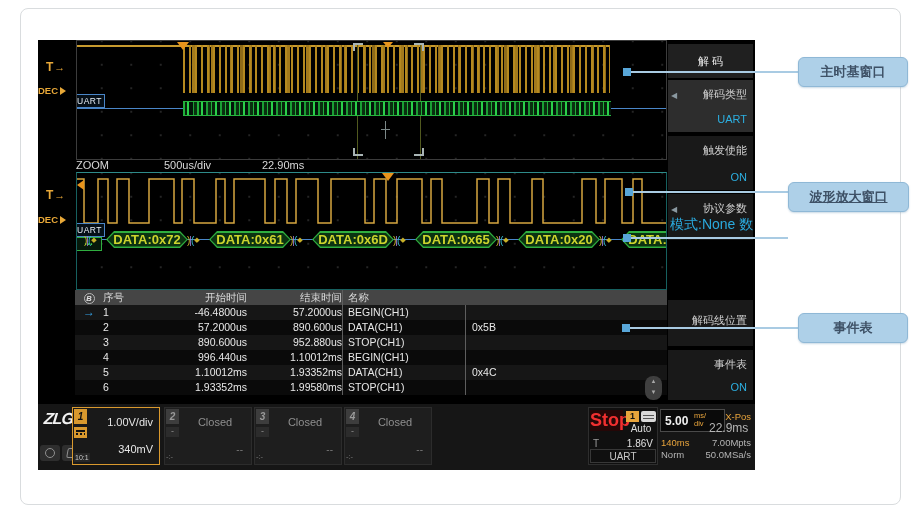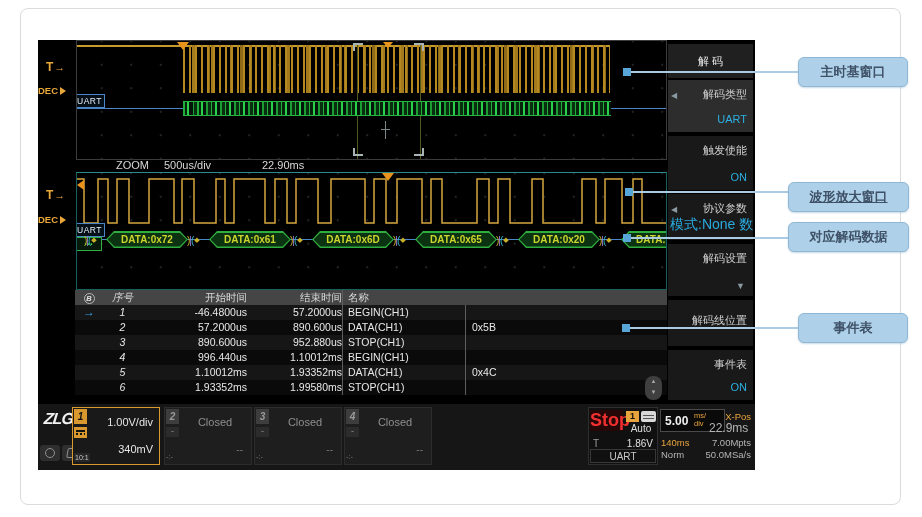--- a/index.html
+++ b/index.html
@@ -57,28 +57,28 @@
            color:#3fd44f;font-size:10px;font-weight:bold;text-align:center;line-height:8px;}
   .dkgrp{top:60px;height:14px;display:flex;align-items:center;font-size:10px;letter-spacing:-1px;white-space:nowrap;}
   .dkgrp .cp{color:#c8b028;position:static;}
   .dkgrp .pt{color:#9f7fd8;position:static;}
   .dkgrp .ob{color:#35b8c8;position:static;}
   .dkgrp .dm{color:#c8b028;position:static;font-size:7px;margin-left:1px;}
   .hex{top:58px;width:82px;height:17px;background:#2fae3f;
        clip-path:polygon(8px 0,calc(100% - 8px) 0,100% 50%,calc(100% - 8px) 100%,8px 100%,0 50%);}
   .hexin{inset:1.5px;background:#0b3311;
        clip-path:polygon(7px 0,calc(100% - 7px) 0,100% 50%,calc(100% - 7px) 100%,7px 100%,0 50%);
-       color:#ccd42e;font-size:10px;font-weight:bold;text-align:center;line-height:14px;}
+       color:#ccd42e;font-size:13px;font-weight:bold;text-align:center;line-height:14px;}
 
   
   .etable{left:37px;top:250px;width:592px;height:106px;font-size:10.5px;color:#e8e8e8;}
   .trow{left:0;width:592px;height:15px;display:flex;position:absolute;}
   .trow>span{position:static;display:block;line-height:15px;white-space:nowrap;overflow:hidden;}
   .c0{width:28px;text-align:center;}
-  .c1{width:39px;text-align:center;font-style:italic;}
+  .c1{width:39px;text-align:left;}
   .c2{width:105px;text-align:right;}
   .c3{width:95px;text-align:right;}
   .c4{width:123px;padding-left:5px;border-left:1px solid #5e5e5e;}
   .c5{flex:1;padding-left:6px;border-left:1px solid #5e5e5e;}
   .thead{background:#454545;color:#d8d8d8;}
   .rowa{background:#161616;}
   .rowb{background:#0a0a0a;}
   .selarrow{color:#35a3e8;font-weight:bold;font-size:12px;}
   .busicon{position:static;display:inline-block;width:11px;height:11px;border:1px solid #b8b8b8;border-radius:50%;
            font-size:7.5px;font-style:italic;font-weight:bold;line-height:10px;color:#e0e0e0;margin-top:1px;}
@@ -181,21 +181,21 @@
       <div class="brk" style="left:337px;top:2px;border-right-width:2px;border-top-width:2px;"></div>
       <div class="brk" style="left:276px;top:107px;border-left-width:2px;border-bottom-width:2px;"></div>
       <div class="brk" style="left:337px;top:107px;border-right-width:2px;border-bottom-width:2px;"></div>
       <div class="zr-center"></div>
       <div class="zr-cross"></div>
       <div class="bline"></div>
       <div class="dstrip"></div>
       <div class="uartbox" style="left:-3px;top:53px;">UART</div>
     </div>
 
-    <div class="zhead" style="left:38px;top:119px;margin-left:40px;">ZOOM</div>
+    <div class="zhead" style="left:38px;top:119px;">ZOOM</div>
     <div class="zhead" style="left:126px;top:119px;">500us/div</div>
     <div class="zhead" style="left:224px;top:119px;">22.90ms</div>
 
     <div class="win zoomw">
       <svg id="zwave" width="589" height="58">
           <polyline points="0,6 7,6 7,50 21,50 21,6 31,6 31,50 40,50 40,6 52,6 52,50 72,50 72,6 97,6 97,50 105,50 105,6 117,6 117,50 139,50 139,6 148,6 148,50 157,50 157,6 188,6 188,50 198,50 198,6 210,6 210,50 219,50 219,6 241,6 241,50 254,50 254,6 288,6 288,50 297,50 297,6 309,6 309,50 320,50 320,6 345,6 345,50 354,50 354,6 365,6 365,50 400,50 400,6 412,6 412,50 421,50 421,6 433,6 433,50 455,50 455,6 466,6 466,50 505,50 505,6 519,6 519,50 528,50 528,6 545,6 545,50 556,50 556,6 565,6 565,50 589,50" fill="none" stroke="#d6a740" stroke-width="1.5"></polyline>
         </svg>
       <div class="trig-tri" style="left:305px;top:0;"></div>
       <div class="lmark"></div>
       <div class="bline2"></div>
@@ -330,24 +330,20 @@
       </div>
       <div class="mtile" style="top:96px;height:54px;">
         <span class="mlabel">触发使能</span>
         <span class="mvalue">ON</span>
       </div>
       <div class="mtile" style="top:154px;height:46px;">
         <span class="subarr">◀</span>
         <span class="mlabel">协议参数</span>
         <span class="msub">模式:None 数据位</span>
       </div>
-      <div class="mtile" style="top:204px;height:52px;">
-        <span class="mlabel">解码设置</span>
-        <span class="dockarr">▼</span>
-      </div>
       <div class="mtile" style="top:260px;height:46px;">
         <span class="mlabel" style="top:13px;">解码线位置</span>
       </div>
       <div class="mtile" style="top:310px;height:50px;">
         <span class="mlabel">事件表</span>
         <span class="mvalue">ON</span>
       </div>
     </div>
 
     <div class="bbar">
@@ -421,18 +417,17 @@
   <div class="mk" style="left:623px;top:68px;"></div>
   <div class="cl" style="left:631px;top:71px;width:167px;"></div>
   <div class="cbox" style="left:798px;top:57px;width:110px;"><span style="position:static;">主时基窗口</span></div>
 
   <div class="mk" style="left:625px;top:188px;"></div>
   <div class="cl" style="left:633px;top:191px;width:155px;"></div>
   <div class="cbox" style="left:788px;top:182px;width:121px;"><span style="position:static;text-decoration:underline;">波形放大窗口</span></div>
 
   <div class="mk" style="left:623px;top:234px;"></div>
   <div class="cl" style="left:631px;top:237px;width:157px;"></div>
-  <div class="cbox" style="left:788px;top:222px;width:121px;"><span style="position:static;">对应解码数据</span></div>
 
   <div class="mk" style="left:622px;top:324px;"></div>
   <div class="cl" style="left:630px;top:327px;width:168px;"></div>
   <div class="cbox" style="left:798px;top:313px;width:110px;"><span style="position:static;">事件表</span></div>
 </div>
 
 </body></html>

